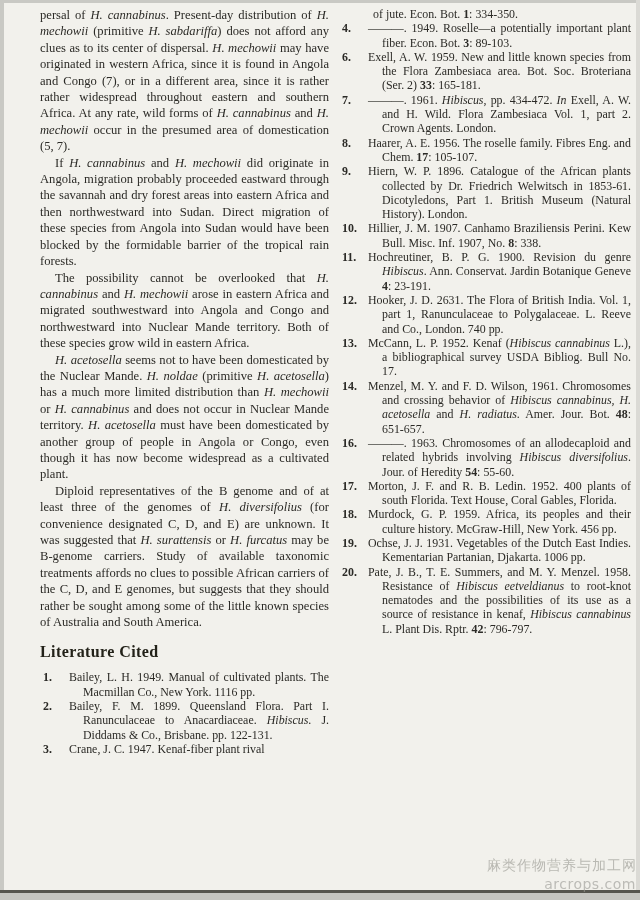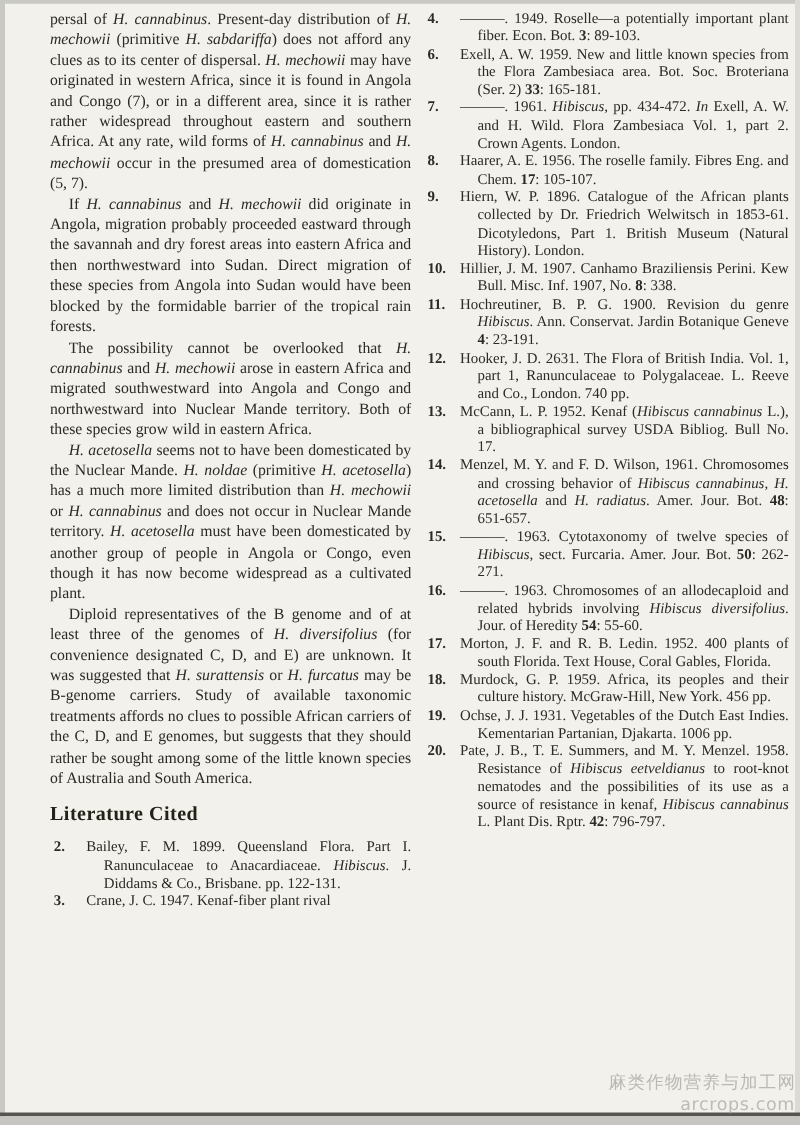--- a/index.html
+++ b/index.html
@@ -63,38 +63,39 @@
 <div class="col col-left">
   <div>
       <p class="para continued"><span>persal of </span><span class="it">H. cannabinus</span><span>. Present-day distribution of </span><span class="it">H. mechowii</span><span> (primitive </span><span class="it">H. sabdariffa</span><span>) does not afford any clues as to its center of dispersal. </span><span class="it">H. mechowii</span><span> may have originated in western Africa, since it is found in Angola and Congo (7), or in a different area, since it is rather rather widespread throughout eastern and southern Africa. At any rate, wild forms of </span><span class="it">H. cannabinus</span><span> and </span><span class="it">H. mechowii</span><span> occur in the presumed area of domestication (5, 7).</span></p>
       <p class="para"><span>If </span><span class="it">H. cannabinus</span><span> and </span><span class="it">H. mechowii</span><span> did originate in Angola, migration probably proceeded eastward through the savannah and dry forest areas into eastern Africa and then northwestward into Sudan. Direct migration of these species from Angola into Sudan would have been blocked by the formidable barrier of the tropical rain forests.</span></p>
       <p class="para"><span>The possibility cannot be overlooked that </span><span class="it">H. cannabinus</span><span> and </span><span class="it">H. mechowii</span><span> arose in eastern Africa and migrated southwestward into Angola and Congo and northwestward into Nuclear Mande territory. Both of these species grow wild in eastern Africa.</span></p>
       <p class="para"><span class="it">H. acetosella</span><span> seems not to have been domesticated by the Nuclear Mande. </span><span class="it">H. noldae</span><span> (primitive </span><span class="it">H. acetosella</span><span>) has a much more limited distribution than </span><span class="it">H. mechowii</span><span> or </span><span class="it">H. cannabinus</span><span> and does not occur in Nuclear Mande territory. </span><span class="it">H. acetosella</span><span> must have been domesticated by another group of people in Angola or Congo, even though it has now become widespread as a cultivated plant.</span></p>
       <p class="para"><span>Diploid representatives of the B genome and of at least three of the genomes of </span><span class="it">H. diversifolius</span><span> (for convenience designated C, D, and E) are unknown. It was suggested that </span><span class="it">H. surattensis</span><span> or </span><span class="it">H. furcatus</span><span> may be B-genome carriers. Study of available taxonomic treatments affords no clues to possible African carriers of the C, D, and E genomes, but suggests that they should rather be sought among some of the little known species of Australia and South America.</span></p>
     </div>
   <h2 class="lit-heading">Literature Cited</h2>
   <div class="ref-list">
+      <div class="ref"><span class="ref-num">1.</span><span><span>Bailey, L. H. 1949. Manual of cultivated plants. The Macmillan Co., New York. 1116 pp.</span></span></div>
       <div class="ref"><span class="ref-num">2.</span><span><span>Bailey, F. M. 1899. Queensland Flora. Part I. Ranunculaceae to Anacardiaceae. </span><span class="it">Hibiscus</span><span>. J. Diddams &amp; Co., Brisbane. pp. 122-131.</span></span></div>
       <div class="ref"><span class="ref-num">3.</span><span><span>Crane, J. C. 1947. Kenaf-fiber plant rival</span></span></div>
     </div>
 </div>
 
 <div class="col col-right">
+  <div class="ref-carryover"><span>of jute. Econ. Bot. </span><span class="bd">1</span><span>: 334-350.</span></div>
   <div class="ref-list">
       <div class="ref"><span class="ref-num">4.</span><span><span>———. 1949. Roselle—a potentially important plant fiber. Econ. Bot. </span><span class="bd">3</span><span>: 89-103.</span></span></div>
       <div class="ref"><span class="ref-num">6.</span><span><span>Exell, A. W. 1959. New and little known species from the Flora Zambesiaca area. Bot. Soc. Broteriana (Ser. 2) </span><span class="bd">33</span><span>: 165-181.</span></span></div>
       <div class="ref"><span class="ref-num">7.</span><span><span>———. 1961. </span><span class="it">Hibiscus</span><span>, pp. 434-472. </span><span class="it">In</span><span> Exell, A. W. and H. Wild. Flora Zambesiaca Vol. 1, part 2. Crown Agents. London.</span></span></div>
       <div class="ref"><span class="ref-num">8.</span><span><span>Haarer, A. E. 1956. The roselle family. Fibres Eng. and Chem. </span><span class="bd">17</span><span>: 105-107.</span></span></div>
       <div class="ref"><span class="ref-num">9.</span><span><span>Hiern, W. P. 1896. Catalogue of the African plants collected by Dr. Friedrich Welwitsch in 1853-61. Dicotyledons, Part 1. British Museum (Natural History). London.</span></span></div>
       <div class="ref"><span class="ref-num">10.</span><span><span>Hillier, J. M. 1907. Canhamo Braziliensis Perini. Kew Bull. Misc. Inf. 1907, No. </span><span class="bd">8</span><span>: 338.</span></span></div>
       <div class="ref"><span class="ref-num">11.</span><span><span>Hochreutiner, B. P. G. 1900. Revision du genre </span><span class="it">Hibiscus</span><span>. Ann. Conservat. Jardin Botanique Geneve </span><span class="bd">4</span><span>: 23-191.</span></span></div>
       <div class="ref"><span class="ref-num">12.</span><span><span>Hooker, J. D. 2631. The Flora of British India. Vol. 1, part 1, Ranunculaceae to Polygalaceae. L. Reeve and Co., London. 740 pp.</span></span></div>
       <div class="ref"><span class="ref-num">13.</span><span><span>McCann, L. P. 1952. Kenaf (</span><span class="it">Hibiscus cannabinus</span><span> L.), a bibliographical survey USDA Bibliog. Bull No. 17.</span></span></div>
       <div class="ref"><span class="ref-num">14.</span><span><span>Menzel, M. Y. and F. D. Wilson, 1961. Chromosomes and crossing behavior of </span><span class="it">Hibiscus cannabinus, H. acetosella</span><span> and </span><span class="it">H. radiatus</span><span>. Amer. Jour. Bot. </span><span class="bd">48</span><span>: 651-657.</span></span></div>
-      <div class="ref"><span class="ref-num">15.</span><span><span>———. 1963. Cytotaxonomy of twelve species of </span><span class="it">Hibiscus</span><span>, sect. Furcaria. Amer. Jour. Bot. </span><span class="bd">50</span><span>: 262-271.</span></span></div>
       <div class="ref"><span class="ref-num">16.</span><span><span>———. 1963. Chromosomes of an allodecaploid and related hybrids involving </span><span class="it">Hibiscus diversifolius</span><span>. Jour. of Heredity </span><span class="bd">54</span><span>: 55-60.</span></span></div>
       <div class="ref"><span class="ref-num">17.</span><span><span>Morton, J. F. and R. B. Ledin. 1952. 400 plants of south Florida. Text House, Coral Gables, Florida.</span></span></div>
       <div class="ref"><span class="ref-num">18.</span><span><span>Murdock, G. P. 1959. Africa, its peoples and their culture history. McGraw-Hill, New York. 456 pp.</span></span></div>
       <div class="ref"><span class="ref-num">19.</span><span><span>Ochse, J. J. 1931. Vegetables of the Dutch East Indies. Kementarian Partanian, Djakarta. 1006 pp.</span></span></div>
       <div class="ref"><span class="ref-num">20.</span><span><span>Pate, J. B., T. E. Summers, and M. Y. Menzel. 1958. Resistance of </span><span class="it">Hibiscus eetveldianus</span><span> to root-knot nematodes and the possibilities of its use as a source of resistance in kenaf, </span><span class="it">Hibiscus cannabinus</span><span> L. Plant Dis. Rptr. </span><span class="bd">42</span><span>: 796-797.</span></span></div>
     </div>
 </div>
 
 <div class="wm wm-cjk">麻类作物营养与加工网</div>
 <div class="wm wm-domain">arcrops.com</div>

